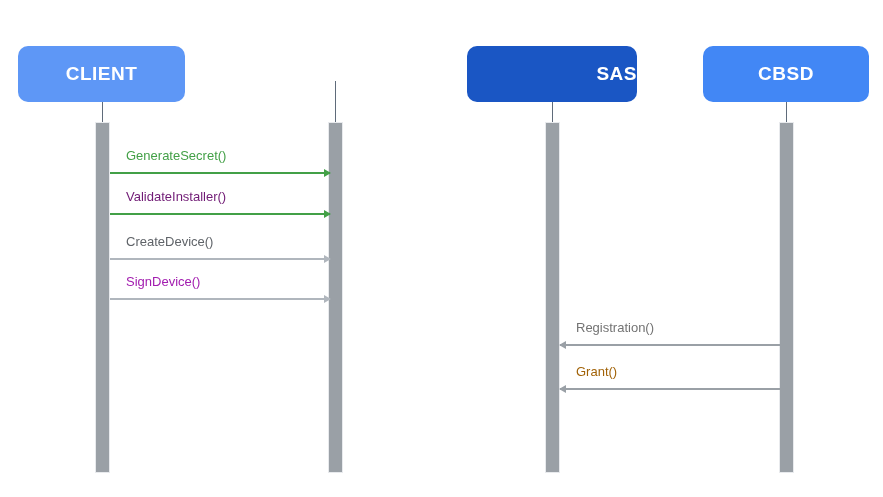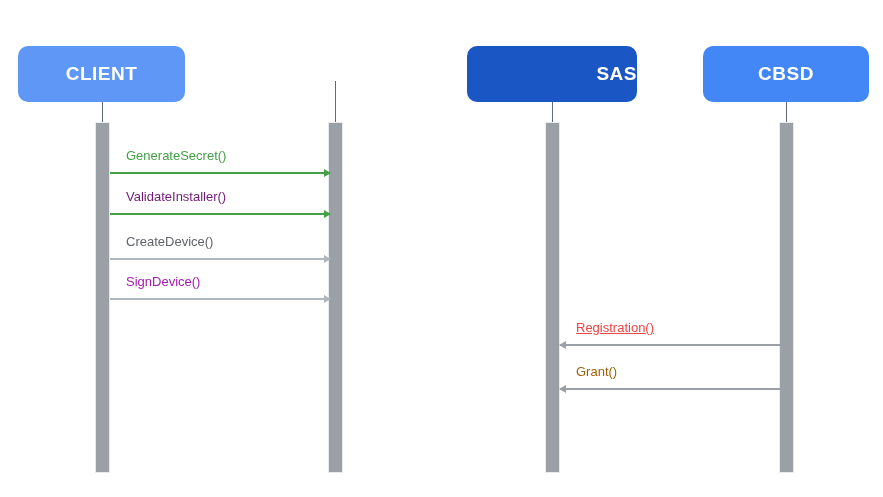--- a/index.html
+++ b/index.html
@@ -131,20 +131,20 @@
       <div class="message-label" style="color: rgb(95, 99, 104);">CreateDevice()</div>
     </div>
     <div class="message" style="left: 110px; top: 298px; width: 220px;">
       <div class="message-line" style="background: rgb(176, 182, 189);"></div>
       <div class="message-head to-right" style="border-left-color: rgb(176, 182, 189);"></div>
       <div class="message-label" style="color: #a21caf;">SignDevice()</div>
     </div>
     <div class="message" style="left: 560px; top: 344px; width: 220px;">
       <div class="message-line" style="background: rgb(154, 160, 166);"></div>
       <div class="message-head to-left" style="border-right-color: rgb(154, 160, 166);"></div>
-      <div class="message-label" style="color: #ef4444; text-decoration: underline;">Registration()</div>
+      <div class="message-label" style="color: #737373;">Registration()</div>
     </div>
     <div class="message" style="left: 560px; top: 388px; width: 220px;">
       <div class="message-line" style="background: rgb(154, 160, 166);"></div>
       <div class="message-head to-left" style="border-right-color: rgb(154, 160, 166);"></div>
       <div class="message-label" style="color: #a16207;">Grant()</div>
     </div>
   </div>
 
 </body></html>

